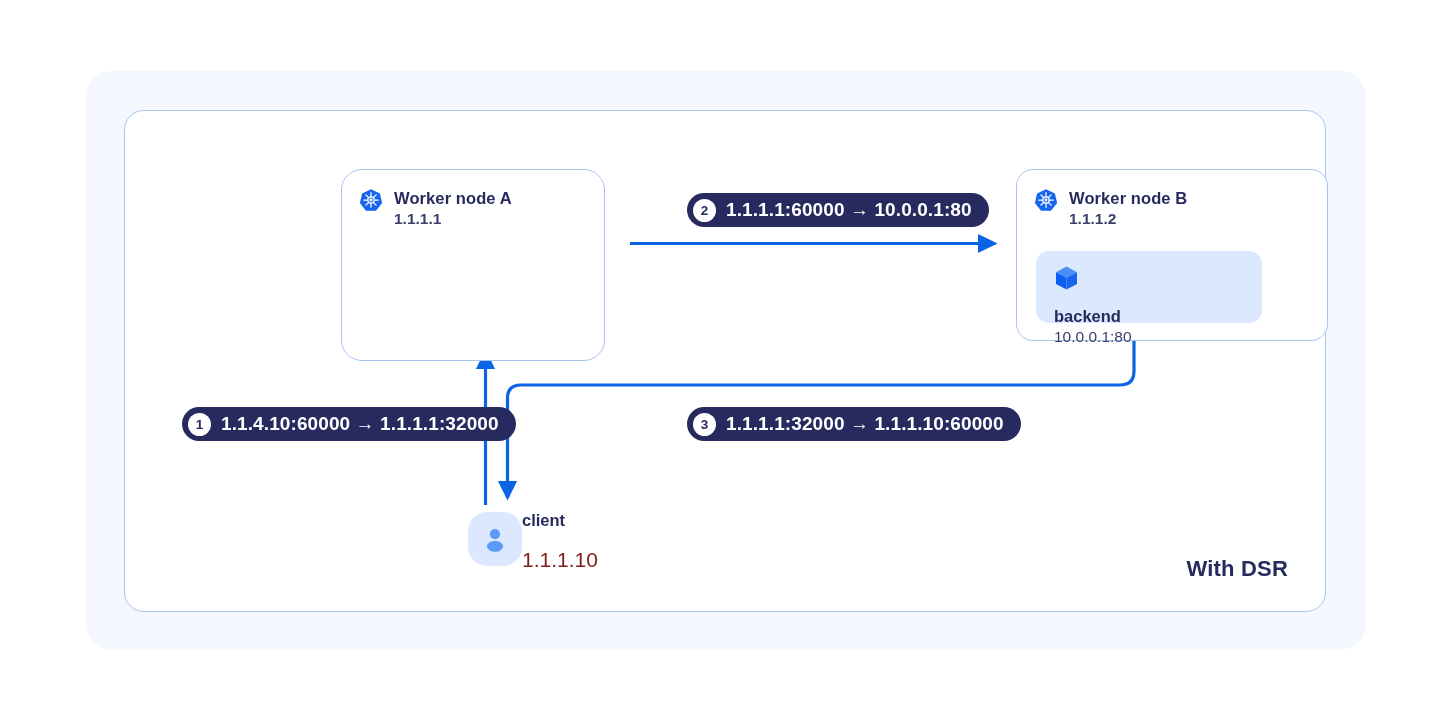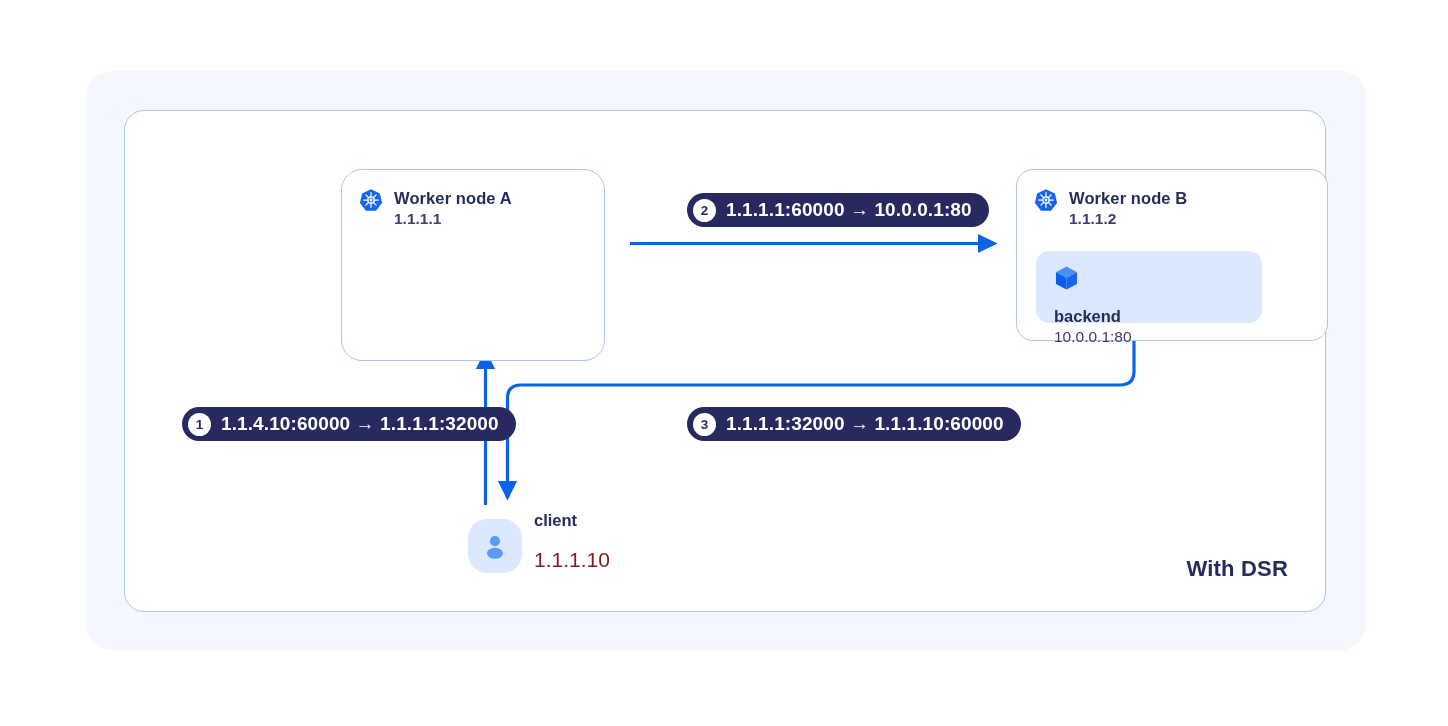--- a/index.html
+++ b/index.html
@@ -131,22 +131,21 @@
     margin-top: 2px;
     white-space: nowrap;
   }
 
   
   #client-group {
     position: absolute;
     left: 468px;
     top: 505px;
     display: flex;
-    align-items: flex-end;
-    gap: 12px;
+    align-items: center;
   }
   .client-avatar {
     width: 54px;
     height: 54px;
     background: #dbe8fd;
     border-radius: 19px;
     display: flex;
     align-items: center;
     justify-content: center;
     flex: 0 0 auto;

